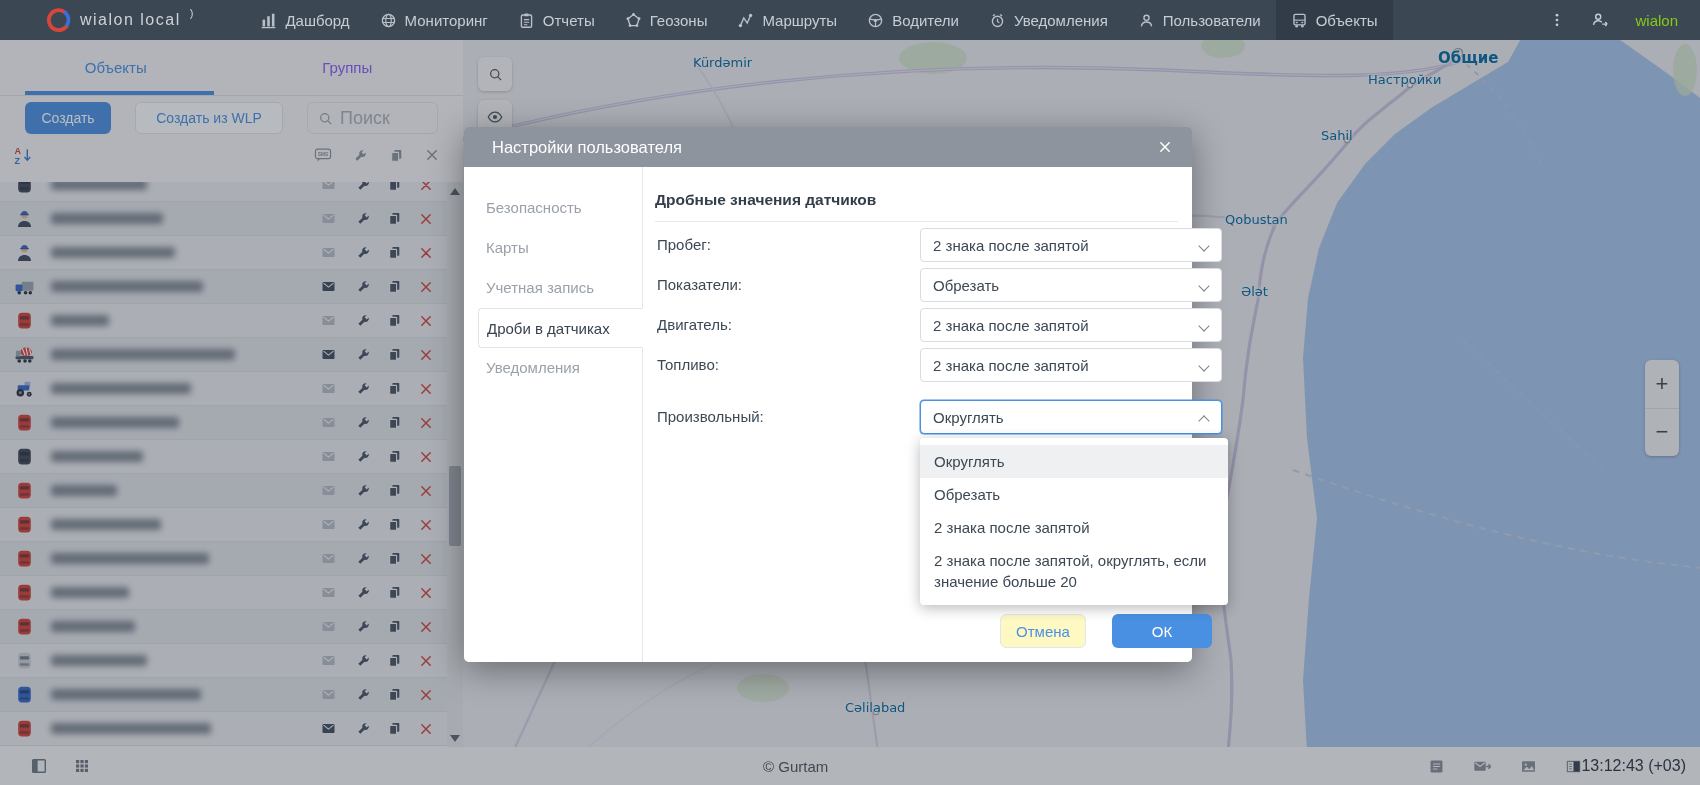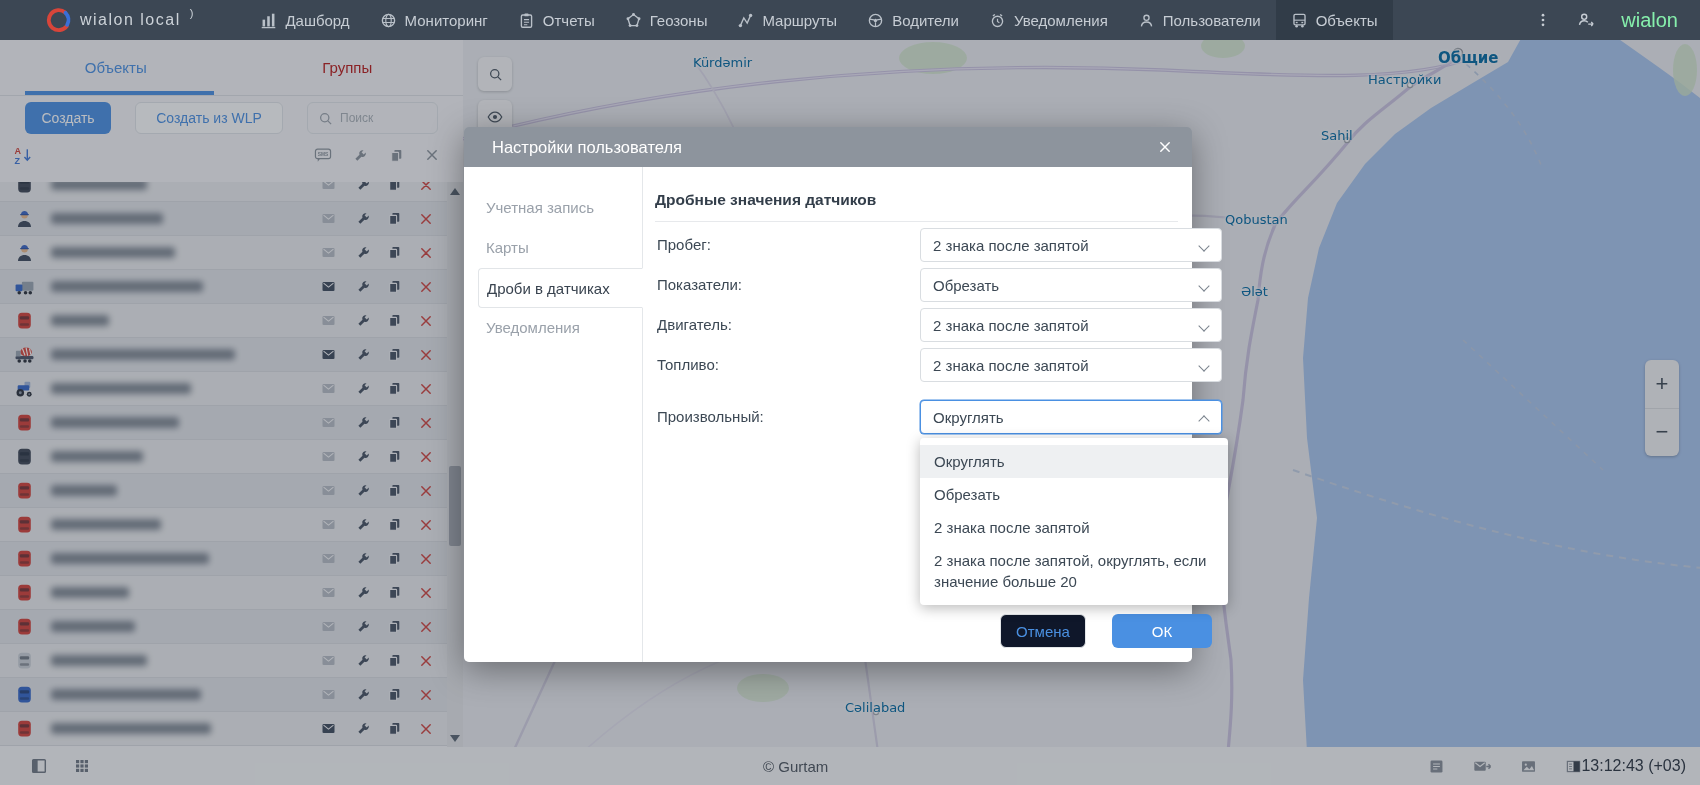--- a/index.html
+++ b/index.html
@@ -14,37 +14,37 @@
     display:flex;align-items:center;z-index:10}
   .logo{display:flex;align-items:center;gap:9px;margin-left:46px;cursor:default}
   .logo-text{color:#ccd2d8;font-size:16px;letter-spacing:1.5px;font-weight:400}
   .logo-sup{color:#ccd2d8;font-size:11px;transform:translateY(-7px);display:inline-block}
   .topnav{display:flex;align-items:flex-start;height:40px;margin-left:52px}
   .tn-item{display:flex;align-items:center;gap:8px;height:40px;padding:0 15px;
     color:#c7cdd4;font-size:15px;cursor:pointer;white-space:nowrap}
   .tn-item.active{background:#313c48}
   .tn-item .ico{color:#b9c0c8}
   .topbar-right{margin-left:auto;display:flex;align-items:center;gap:26px;padding-right:22px;color:#c7cdd4}
-  .username{font-size:20px;color:#86efac;cursor:pointer}
+  .username{font-size:15px;color:#84cc16;cursor:pointer}
 
   
   .sidebar{position:absolute;left:0;top:40px;width:463px;height:707px;background:#f3f4f6;z-index:5}
   .sb-tabs{display:flex;height:56px;border-bottom:1px solid #dcdfe3}
   .sb-tab{width:50%;display:flex;align-items:center;justify-content:center;font-size:15px;
-    color:#b91c1c;cursor:pointer;position:relative}
+    color:#8b5cf6;cursor:pointer;position:relative}
   .sb-tab.active{color:#4a90e2}
   .sb-tab.active:after{content:"";position:absolute;left:25px;right:18px;bottom:0;height:4px;background:#4a90e2}
   .sb-actions{display:flex;align-items:center;height:44px;padding:0 25px;gap:24px}
   .btn-create{width:86px;height:32px;background:#4a90e2;color:#fff;font-size:14px;border:none;
     border-radius:6px;cursor:pointer}
   .btn-wlp{width:148px;height:32px;background:#fbfcfc;color:#4a90e2;font-size:14px;
     border:1px solid #dfe3e7;border-radius:6px;cursor:pointer}
   .sb-search{display:flex;align-items:center;gap:7px;height:32px;flex:1;border:1px solid #dfe3e7;
     border-radius:6px;padding:0 10px;color:#9aa2ab;background:transparent}
-  .sb-search input{border:none;outline:none;background:transparent;width:70px;font-size:12px;color:#8b5cf6}
+  .sb-search input{border:none;outline:none;background:transparent;width:70px;font-size:18px;color:#8b5cf6}
   .sb-search input::placeholder{color:#a9b0b7}
   .sb-toolbar{height:30px;display:flex;align-items:center;padding:0 25px 0 14px;position:relative}
   .sb-tool-right{position:absolute;display:flex;align-items:center}
   .sb-tool-right .ico{color:#8a929b;cursor:pointer}
   .sb-list{position:absolute;left:0;top:142px;width:447px;height:565px;overflow:hidden}
   .sb-rows{margin-top:-14px}
   .sb-row{height:34px;display:flex;align-items:center;border-bottom:1px solid #d8dbdf;position:relative}
   .sb-row.odd{background:#e9ebed}.sb-row.even{background:#e1e4e8}
   .sb-row .veh{margin-left:13px;width:22px;height:22px}
   .name-blur{height:11px;border-radius:3px;background:#6e7884;opacity:.85;filter:blur(3px);margin-left:16px}
@@ -99,21 +99,21 @@
   .m-select{position:absolute;left:456px;width:302px;height:34px;border:1px solid #d9dde1;border-radius:4px;
     background:#fff;display:flex;align-items:center;padding:0 30px 0 12px;font-size:15px;color:#3c4854;cursor:pointer}
   .m-select.open{border-color:#4a90e2;box-shadow:0 0 0 .5px #4a90e2}
   .chev{position:absolute;right:13px;top:13px;width:8px;height:8px;border-right:1.8px solid #7a838d;
     border-bottom:1.8px solid #7a838d;transform:rotate(45deg)}
   .chev.up{top:16px;transform:rotate(-135deg)}
   .dd-panel{position:absolute;left:456px;top:271px;width:308px;background:#fff;border-radius:4px;
     box-shadow:0 3px 14px rgba(0,0,0,.28);padding:7px 0;z-index:5}
   .dd-opt{padding:6px 14px;font-size:15px;color:#3c4854;line-height:21px;cursor:pointer}
   .dd-opt.hl{background:#eef0f2}
-  .btn-cancel{position:absolute;left:536px;top:447px;width:86px;height:34px;background:#0f172a;color:#4a90e2;
+  .btn-cancel{position:absolute;left:536px;top:447px;width:86px;height:34px;background:#fef9c3;color:#4a90e2;
     font-size:15px;border:1px solid #e3e6e9;border-radius:6px;cursor:pointer}
   .btn-ok{position:absolute;left:648px;top:447px;width:100px;height:34px;background:#4a90e2;color:#fff;
     font-size:15px;border:none;border-radius:6px;cursor:pointer}
 </style>
 </head>
 <body>
 
 <div id="app">
 
   <header class="topbar">
@@ -985,22 +985,23 @@
     <div class="modal-header">
       <span class="modal-title">Настройки пользователя</span>
       <span class="modal-close ico" id="modal-close-ico">
           <svg width="14" height="14" viewBox="0 0 20 20" fill="none" stroke="currentColor" stroke-width="1.6">
             <path d="M4 4l12 12M16 4L4 16" stroke-width="2.1" stroke-linecap="round"></path>
           </svg>
         </span>
     </div>
     <div class="modal-body">
       <div class="m-nav" id="modal-nav">
+          <div class="mnav-item">Безопасность</div>
+          <div class="mnav-item">Карты</div>
           <div class="mnav-item">Учетная запись</div>
-          <div class="mnav-item">Карты</div>
           <div class="mnav-item active">Дроби в датчиках</div>
           <div class="mnav-item">Уведомления</div>
         </div>
       <div class="m-heading">Дробные значения датчиков</div>
       <div class="m-hr"></div>
       <div id="modal-fields">
           <div class="m-field-label" style="top: 61px;">Пробег:</div>
           <div class="m-select" style="top: 61px;">
             <span>2 знака после запятой</span>
             <span class="chev"></span>

